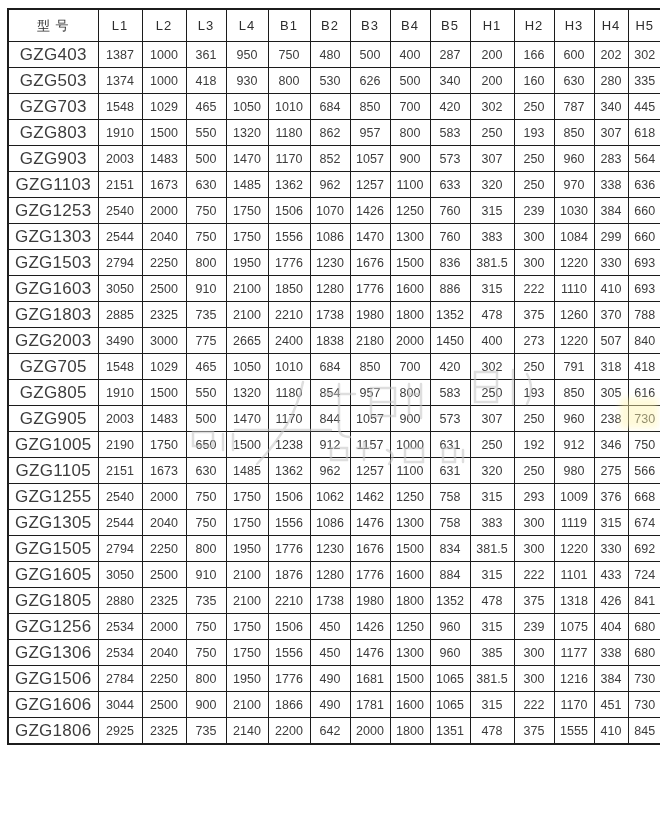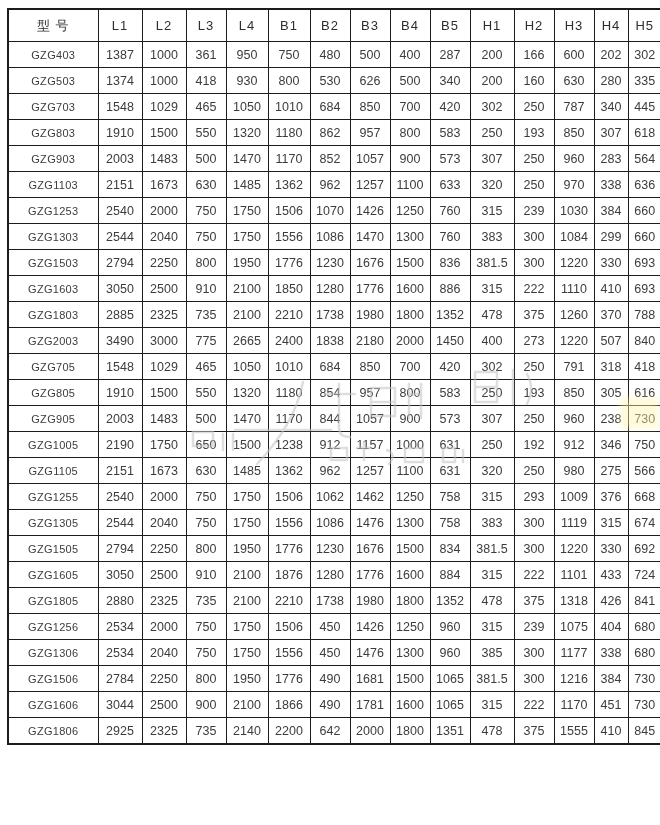--- a/index.html
+++ b/index.html
@@ -41,21 +41,21 @@
     height:31px;
     font-size:13px;
     font-weight:normal;
     color:#2e2e2e;
     letter-spacing:1px;
   }
   table.spec tbody td{
     height:25px;
   }
   table.spec tbody td:first-child{
-    font-size:11px;
+    font-size:17px;
     letter-spacing:0.3px;
   }
   .watermark{
     position:absolute;
     left:175px;
     top:352px;
     width:485px;
     height:135px;
     pointer-events:none;
     opacity:0.55;

